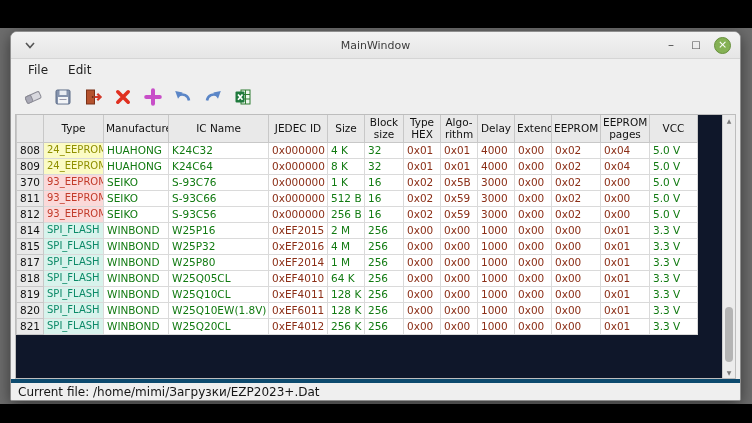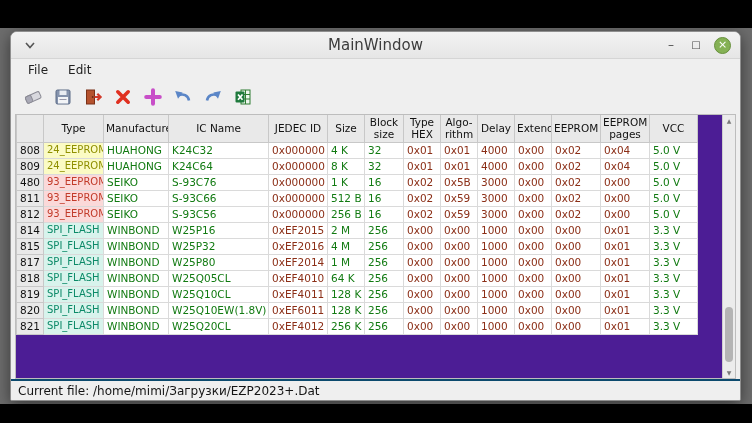--- a/index.html
+++ b/index.html
@@ -8,55 +8,55 @@
 
   .desktop { position:absolute; left:0; top:28px; width:752px; height:376px; background:#6d6d6d; }
 
   .window { position:absolute; left:10px; top:31px; width:731px; height:370px;
             background:#efefef; border:1px solid #8f8f8f; border-radius:7px 7px 2px 2px;
             box-shadow:0 4px 16px rgba(0,0,0,.5); display:flex; flex-direction:column; overflow:hidden; }
 
   .titlebar { height:27px; flex:0 0 27px; background:linear-gradient(#f3f3f3,#e6e6e6);
               border-bottom:1px solid #d5d5d5; display:flex; align-items:center; position:relative; }
   .win-menu-btn { margin-left:12px; width:14px; height:14px; display:flex; align-items:center; justify-content:center; z-index:2; }
-  .title { position:absolute; left:0; right:0; text-align:center; font-size:15px; color:#3c3c3c; pointer-events:none; }
+  .title { position:absolute; left:0; right:0; text-align:center; font-size:11px; color:#3c3c3c; pointer-events:none; }
   .win-controls { margin-left:auto; display:flex; align-items:center; gap:11px; padding-right:9px; z-index:2; }
   .ctl { font-size:12px; color:#4c4c4c; width:14px; text-align:center; line-height:14px; }
   .ctl.max { font-size:10px; }
   .close-btn { width:17px; height:17px; border-radius:50%; background:#85b155; border:1px solid #67903d;
                color:#fff; font-size:11px; line-height:14px; text-align:center; }
 
   .menubar { height:22px; flex:0 0 22px; display:flex; align-items:center; padding-left:8px; gap:2px;
              font-size:12px; color:#222; }
   .menu-item { padding:2px 9px; border-radius:3px; }
 
   .toolbar { height:31px; flex:0 0 31px; display:flex; align-items:center; padding-left:10px; gap:6px; }
   .tool-btn { width:24px; height:24px; display:flex; align-items:center; justify-content:center; border-radius:3px; }
 
   .table-area { flex:1; margin:2px 4px 0; border:1px solid #bdbdbd; display:flex; background:#fff; overflow:hidden; }
-  .table-wrap { flex:1; background:#4c1d95; overflow:hidden; }
+  .table-wrap { flex:1; background:#0f172a; overflow:hidden; }
 
   table { border-collapse:collapse; table-layout:fixed; width:681px; font-size:10.5px; }
   thead th { background:#e9e9e9; border:1px solid #c8c8c8; border-top:none; height:27px;
              font-weight:normal; color:#111; text-align:center; white-space:pre-line; line-height:12px; padding:0 2px; overflow:hidden; }
   tbody th.num { background:#e9e9e9; border:1px solid #c8c8c8; font-weight:normal; color:#111;
                  padding:0 2px; }
   tbody th, tbody td { height:16px; line-height:14px; white-space:nowrap; overflow:hidden; }
   tbody td { border-right:1px solid #dadada; border-bottom:1px solid #dadada; padding:0 3px; text-align:left; background:#fff; }
   td.g { color:#117a11; }
   td.m { color:#8b2e16; }
   td.type { font-size:10px; }
 
   .vscroll { flex:0 0 13px; background:#ececec; border-left:1px solid #cfcfcf; position:relative; }
   .scroll-arrow { position:absolute; left:0; width:12px; text-align:center; font-size:6px; color:#7a7a7a; }
   .scroll-arrow.up { top:2px; }
   .scroll-arrow.down { bottom:2px; }
   .vthumb { position:absolute; left:2px; right:2px; top:73%; height:21%; background:#b4b4b4; border-radius:4px; }
 
-  .statusbar { height:21px; flex:0 0 21px; background:#efefef; border-top:2px solid #0c4a6e;
+  .statusbar { height:21px; flex:0 0 21px; background:#efefef; border-top:4px solid #0c4a6e;
                display:flex; align-items:center; padding-left:7px; font-size:12px; color:#141414; }
 </style>
 </head>
 <body>
 
 <div class="desktop"></div>
 
 <div class="window">
 
   <div class="titlebar">
@@ -205,21 +205,21 @@
               <td class="g">32</td>
               <td class="m">0x01</td>
               <td class="m">0x01</td>
               <td class="m">4000</td>
               <td class="m">0x00</td>
               <td class="m">0x02</td>
               <td class="m">0x04</td>
               <td class="g">5.0 V</td>
             </tr>
             <tr>
-              <th class="num">480</th>
+              <th class="num">370</th>
               <td class="type" style="background: rgb(251, 217, 217); color: rgb(194, 59, 42);">93_EEPROM</td>
               <td class="g">SEIKO</td>
               <td class="g">S-93C76</td>
               <td class="m">0x000000</td>
               <td class="g">1 K</td>
               <td class="g">16</td>
               <td class="m">0x02</td>
               <td class="m">0x5B</td>
               <td class="m">3000</td>
               <td class="m">0x00</td>

